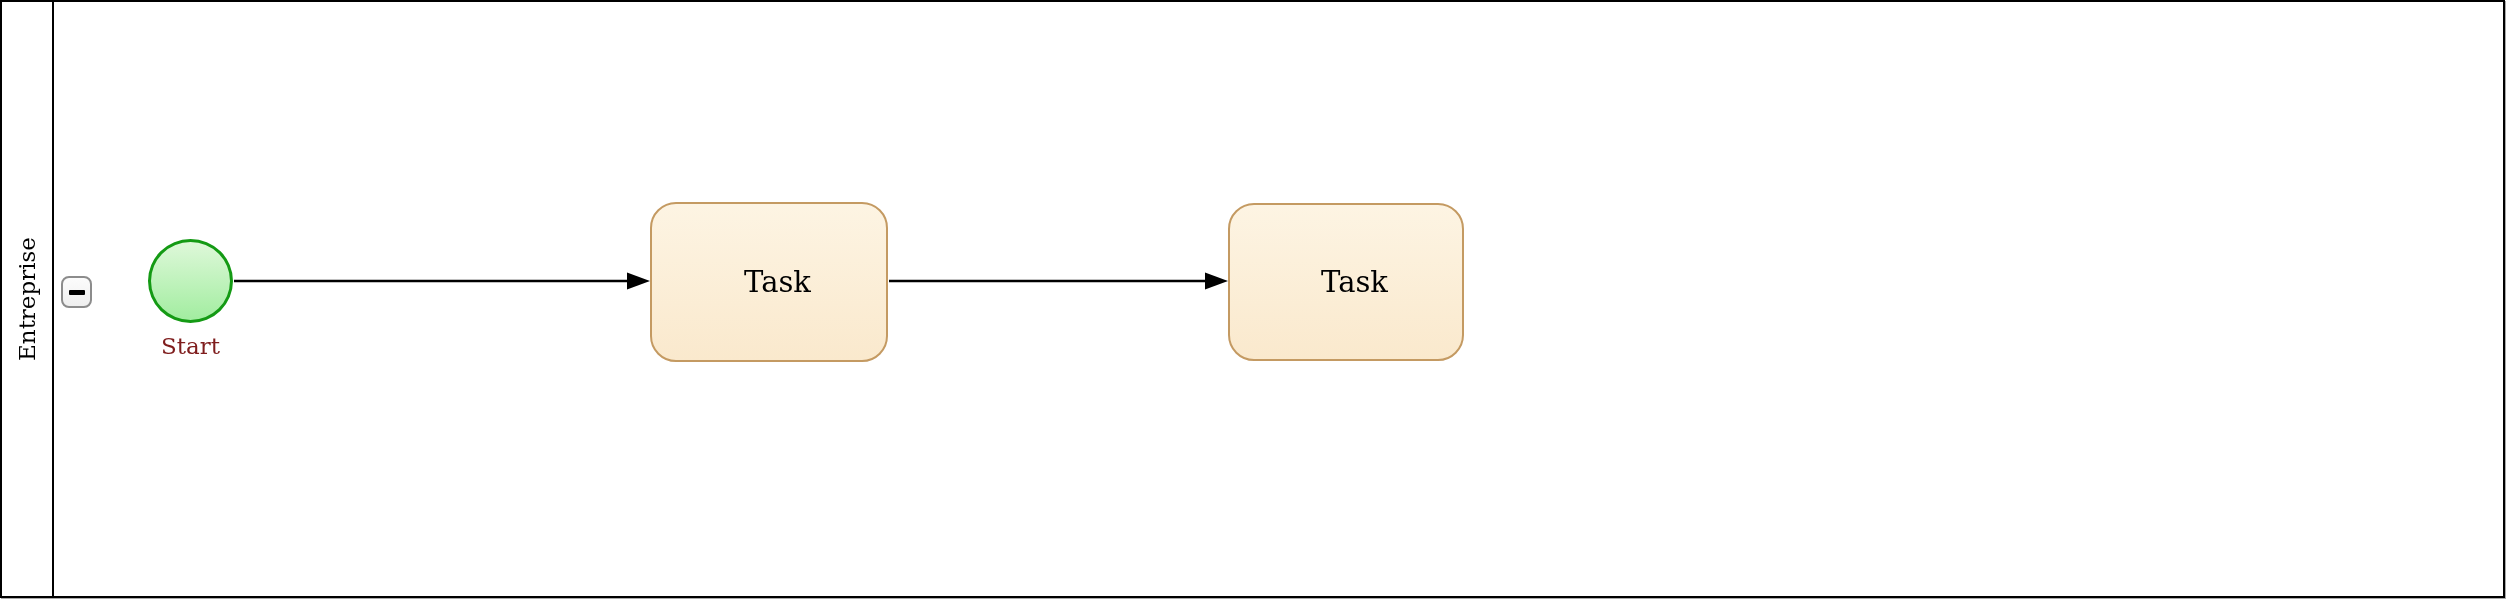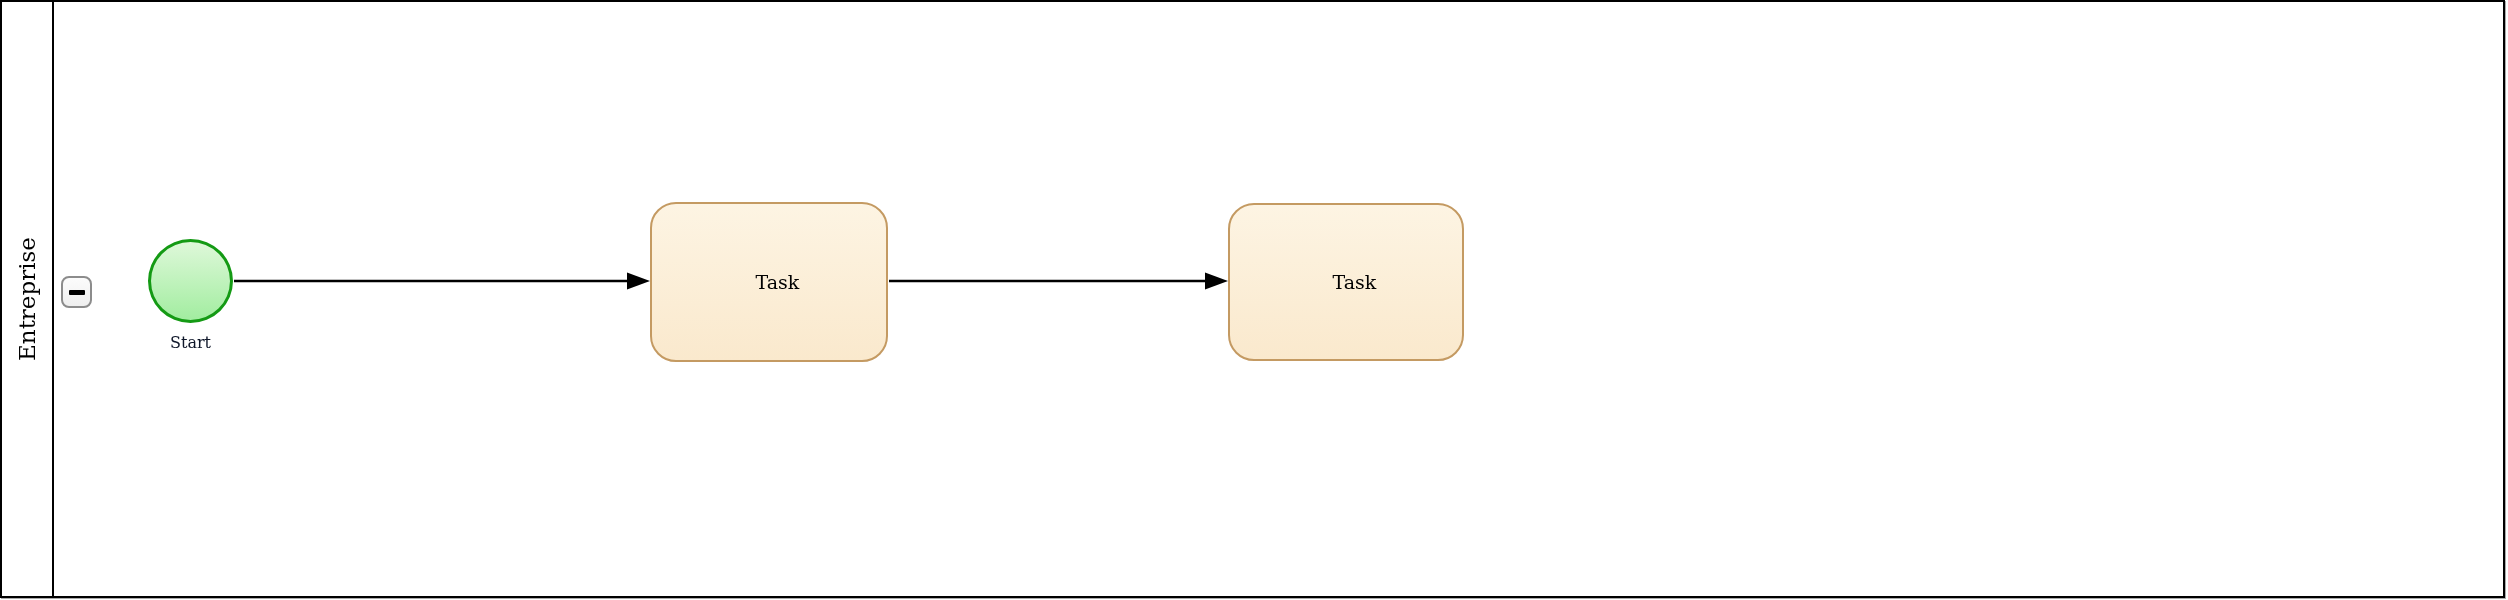--- a/index.html
+++ b/index.html
@@ -81,38 +81,38 @@
     border: 3px solid var(--start-border, #149a14);
     border-radius: 50%;
     background: linear-gradient(180deg, var(--start-fill-top, #def8d9) 0%, var(--start-fill-bottom, #a2eda0) 100%);
   }
   .start-label {
     position: absolute;
     left: 131px;
     top: 331px;
     width: 115px;
     text-align: center;
-    font-size: 16px;
-    color: #0f172a;
+    font-size: 23px;
+    color: #7f1d1d;
   }
   
   .task {
     position: absolute;
     box-sizing: border-box;
     border: 2.5px solid var(--task-border, #c49a62);
     border-radius: 26px;
     background: linear-gradient(180deg, var(--task-fill-top, #fdf4e3) 0%, var(--task-fill-bottom, #fae9cd) 100%);
     display: flex;
     align-items: center;
     justify-content: center;
   }
   .task-1 { left: 648px; top: 200px; width: 238px; height: 160px; }
   .task-2 { left: 1226px; top: 201px; width: 236px; height: 158px; }
   .task-label {
-    font-size: 19px;
+    font-size: 29px;
     color: #000;
     margin-left: 17px;
   }
   
   .flows {
     position: absolute;
     left: 0;
     top: 0;
     width: 2501px;
     height: 594px;

